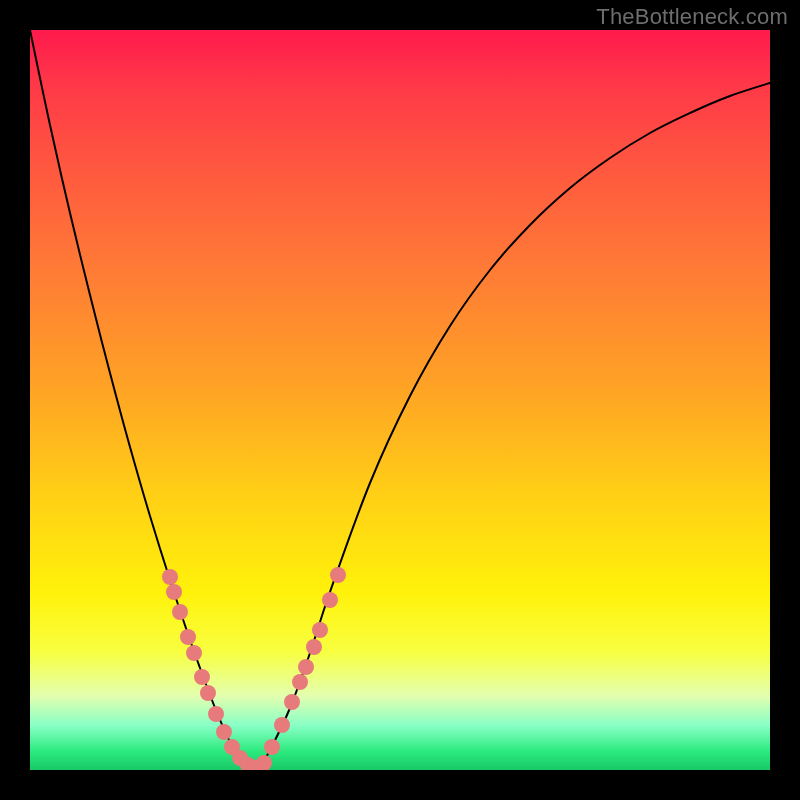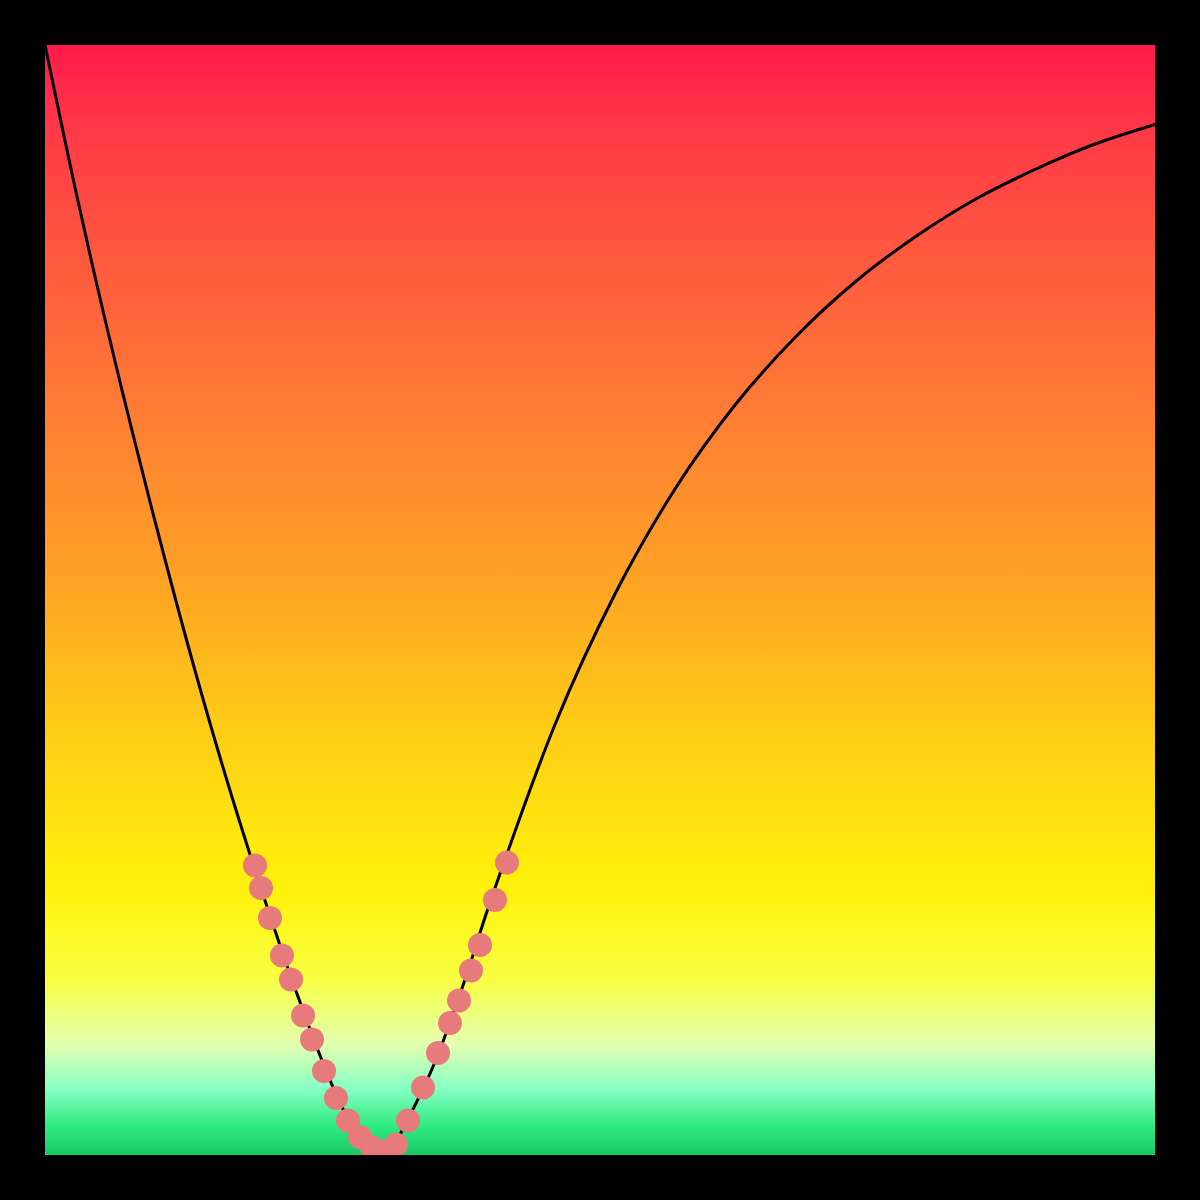--- a/index.html
+++ b/index.html
@@ -53,20 +53,21 @@
     position: absolute;
     top: 0;
     left: 0;
   }
 </style>
 </head>
 <body>
 
 <div class="frame">
 
+  <div class="watermark">TheBottleneck.com</div>
 
   <div class="plot">
 
     <svg class="curve" width="740" height="740" viewBox="0 0 740 740">
       <path id="curve-path" fill="none" stroke="#000000" stroke-width="2" stroke-linecap="round" d="M 0 0 C 3.6 17.1, 12.8 62.1, 20 95 C 27.2 127.9, 32.8 152.4, 40 183 C 47.2 213.6, 52.8 236.2, 60 265 C 67.2 293.8, 72.8 315.6, 80 343 C 87.2 370.4, 92.8 391.3, 100 417 C 107.2 442.7, 112.8 462.1, 120 486 C 127.2 509.9, 132.8 527.7, 140 550 C 147.2 572.3, 154.6 594.2, 160 610 C 165.4 625.8, 166.4 628.1, 170 638 C 173.6 647.9, 176.4 655.6, 180 665 C 183.6 674.4, 186.4 681.5, 190 690 C 193.6 698.5, 196.4 705.2, 200 712 C 203.6 718.8, 206.4 723.5, 210 728 C 213.6 732.5, 217.3 734.8, 220 737 C 222.7 739.2, 223.2 740.0, 225 740 C 226.8 740.0, 227.3 740.6, 230 737 C 232.7 733.4, 234.6 730.6, 240 720 C 245.4 709.4, 252.8 695.5, 260 678 C 267.2 660.5, 272.8 643.9, 280 623 C 287.2 602.1, 289.2 592.6, 300 562 C 310.8 531.4, 325.6 488.3, 340 453 C 354.4 417.7, 365.6 394.3, 380 366 C 394.4 337.7, 405.6 318.7, 420 296 C 434.4 273.3, 445.6 258.2, 460 240 C 474.4 221.8, 485.6 209.8, 500 195 C 514.4 180.2, 525.6 170.1, 540 158 C 554.4 145.9, 565.6 137.9, 580 128 C 594.4 118.1, 605.6 111.1, 620 103 C 634.4 94.9, 645.6 89.7, 660 83 C 674.4 76.3, 685.6 71.4, 700 66 C 714.4 60.6, 732.8 55.3, 740 53"></path>
       <g id="markers-group">
           <circle cx="140" cy="547" r="8" fill="#e77a7a"></circle>
           <circle cx="144" cy="562" r="8" fill="#e77a7a"></circle>
           <circle cx="150" cy="582" r="8" fill="#e77a7a"></circle>
           <circle cx="158" cy="607" r="8" fill="#e77a7a"></circle>

